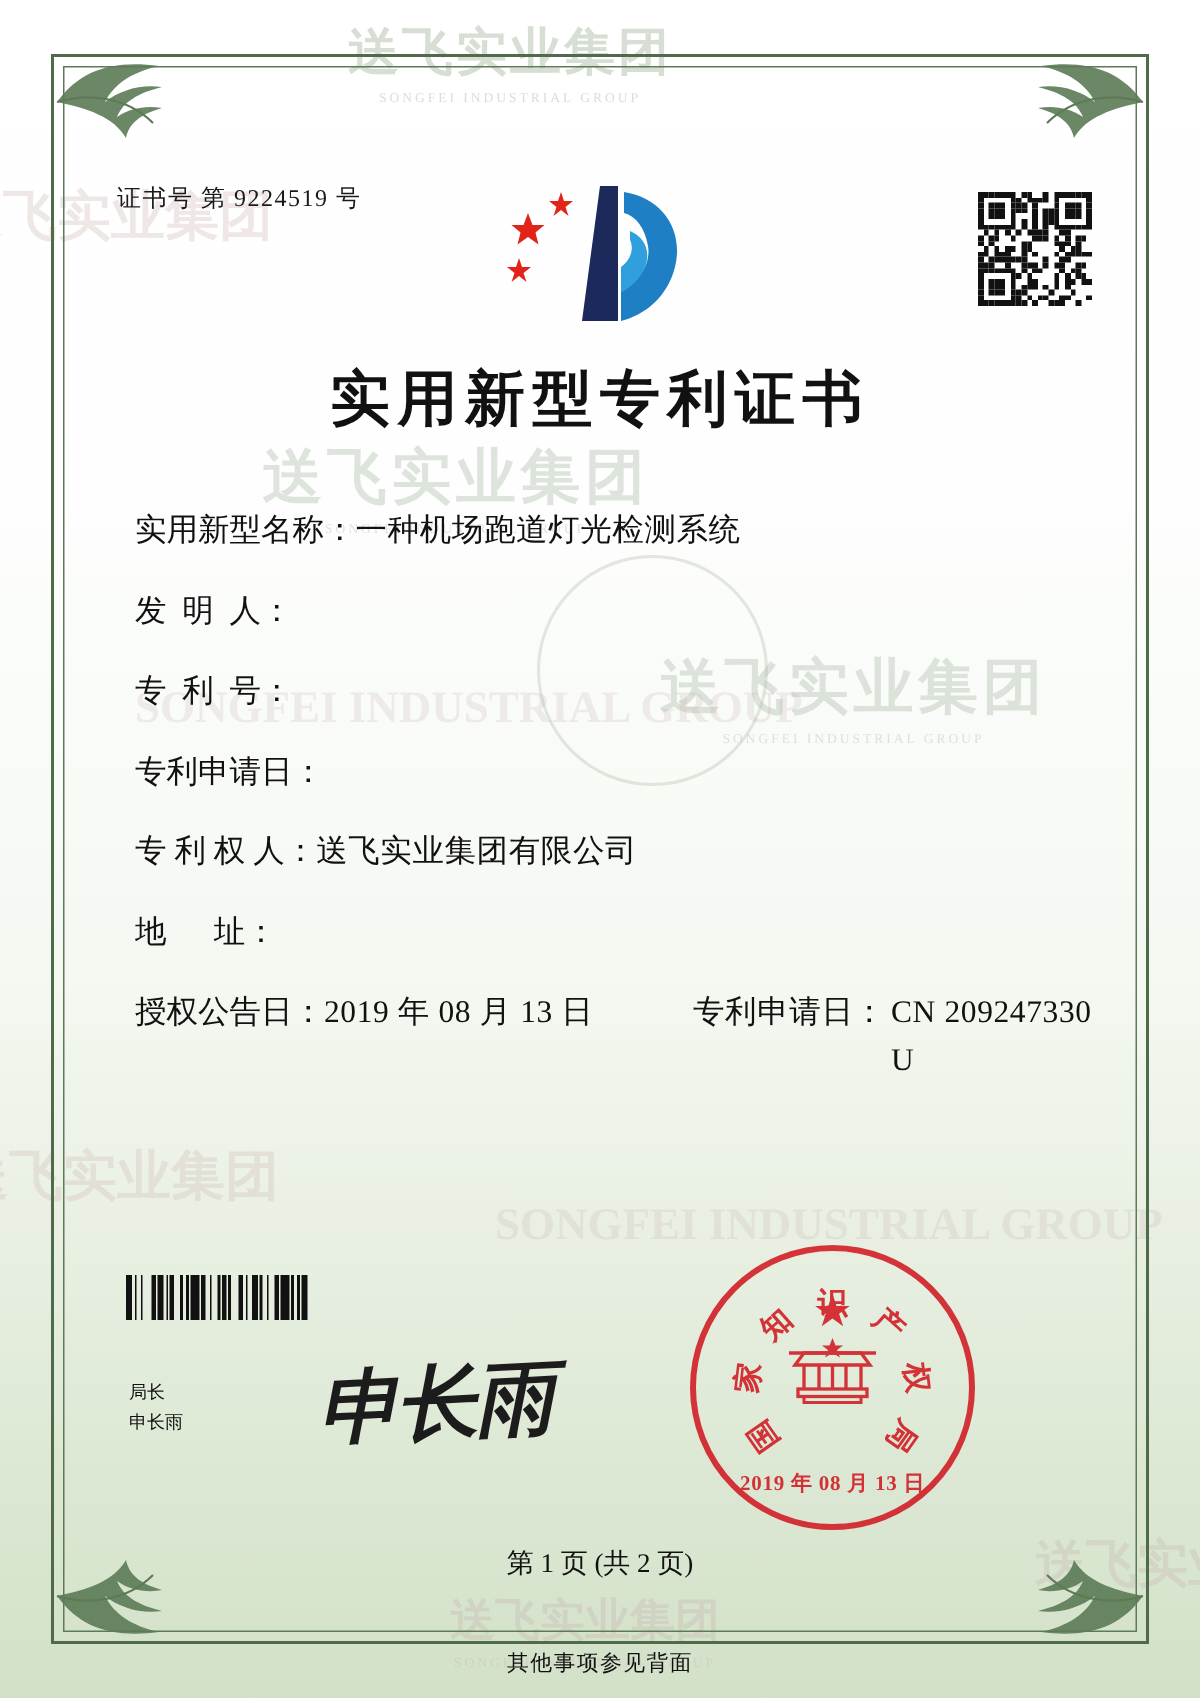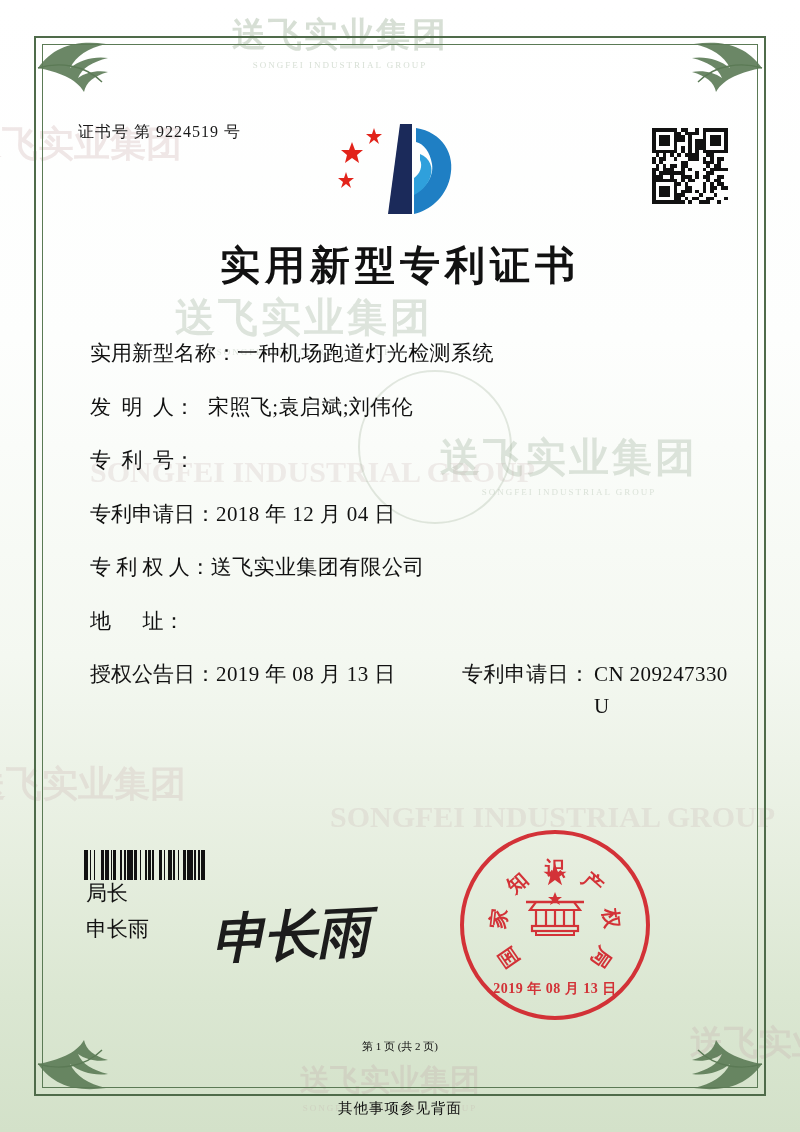--- a/index.html
+++ b/index.html
@@ -172,22 +172,22 @@
     top: 790px; left: 24px;
     width: 212px; height: 30px;
     display: flex;
     align-items: stretch;
   }
   .barcode span { display: block; background: #111; height: 100%; }
 
   
   .sig-labels {
     position: absolute;
-    top: 816px; left: 26px;
-    font-size: 21px;
+    top: 858px; left: 26px;
+    font-size: 12px;
     line-height: 1.7;
     color: #111;
   }
   .sig-script {
     position: absolute;
     top: 840px; left: 152px;
     font-size: 54px;
     color: #1c1c1c;
     font-family: "DejaVu Serif", serif;
     font-style: italic;
@@ -237,21 +237,21 @@
     text-align: center;
     font-size: 14px;
     letter-spacing: 0.5px;
     font-weight: bold;
   }
 
   .page-num {
     position: absolute;
     bottom: 18px; left: 0; right: 0;
     text-align: center;
-    font-size: 11px;
+    font-size: 18px;
     color: #111;
   }
   .footnote {
     position: absolute;
     bottom: 14px; left: 0; right: 0;
     text-align: center;
     font-size: 14.5px;
     color: #111;
     letter-spacing: 1px;
   }
@@ -780,30 +780,28 @@
 
     <div class="fields">
 
       <div class="row">
         <div class="lbl">实用新型名称：</div>
         <div class="val">一种机场跑道灯光检测系统</div>
       </div>
 
       <div class="row">
         <div class="lbl">发  明  人：</div>
-        <div class="val">宋照飞;袁启斌;刘伟伦</div>
       </div>
 
       <div class="row">
         <div class="lbl">专  利  号：</div>
       </div>
 
       <div class="row">
         <div class="lbl">专利申请日：</div>
-        <div class="val">2018 年 12 月 04 日</div>
       </div>
 
       <div class="row">
         <div class="lbl">专 利 权 人：</div>
         <div class="val">送飞实业集团有限公司</div>
       </div>
 
       <div class="row">
         <div class="lbl">地      址：</div>
       </div>

